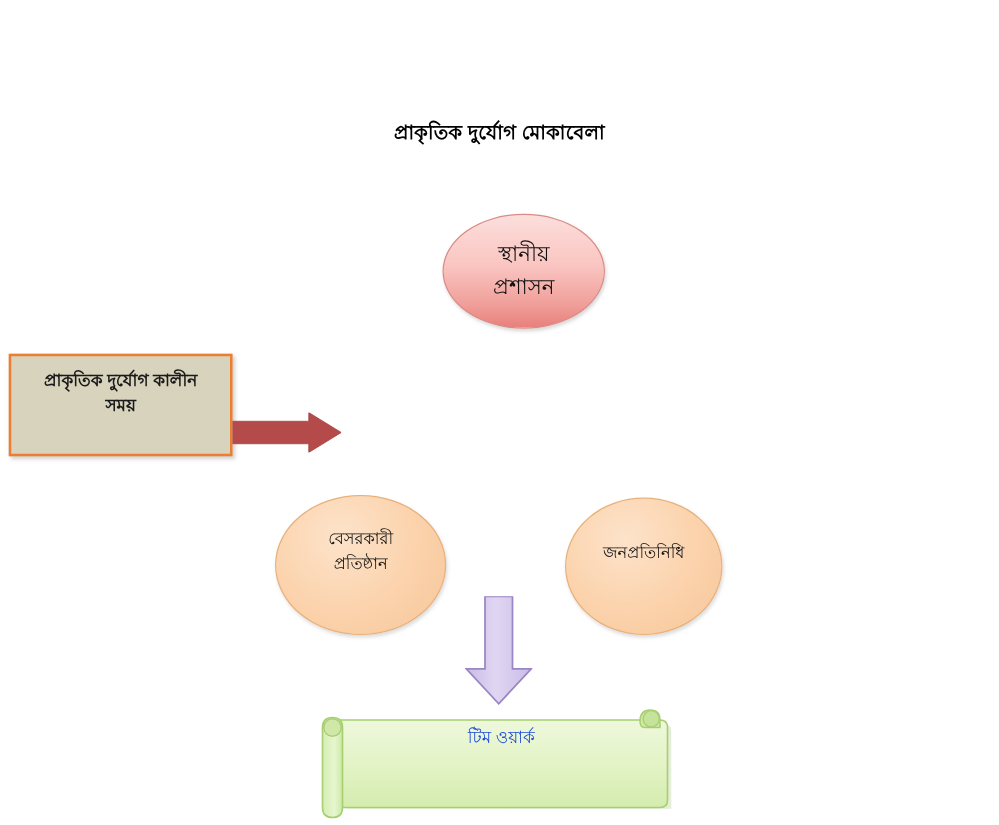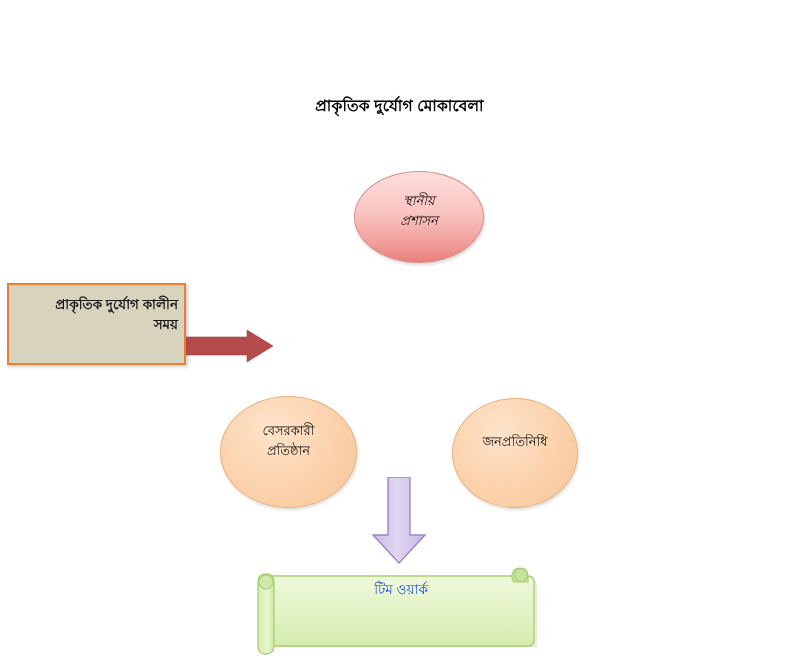--- a/index.html
+++ b/index.html
@@ -43,21 +43,21 @@
     background: #d8d3bd;
     border: 2px solid #ed7d31;
     box-sizing: border-box;
     box-shadow: 2px 2px 3px rgba(120,120,120,0.35);
   }
   .left-box-label {
     position: absolute;
     left: 6px;
     right: 6px;
     top: 10px;
-    text-align: right;
+    text-align: center;
     font-size: 13.5px;
     font-weight: bold;
     color: #1a1a1a;
     line-height: 1.45;
   }
 
   
   .red-arrow {
     position: absolute;
     left: 186px;
@@ -102,24 +102,23 @@
     border: 1px solid #d98b86;
     box-sizing: border-box;
     box-shadow: 1px 2px 3px rgba(140,140,140,0.35);
   }
   .pink-ellipse-label {
     position: absolute;
     left: 8px;
     right: 8px;
     top: 19px;
     text-align: center;
-    font-size: 13px;
+    font-size: 17px;
     color: #111111;
     line-height: 1.55;
-    font-style: italic;
   }
 
   
   .orange-circle {
     position: absolute;
     border-radius: 50%;
     background: radial-gradient(circle at 38% 30%, #fde2c8 0%, #fbd0a8 55%, #f8c characterized 100%);
     background: radial-gradient(circle at 38% 30%, #fde3ca 0%, #fbd2ab 55%, #f7c79a 100%);
     border: 1px solid #e8b07a;
     box-sizing: border-box;

